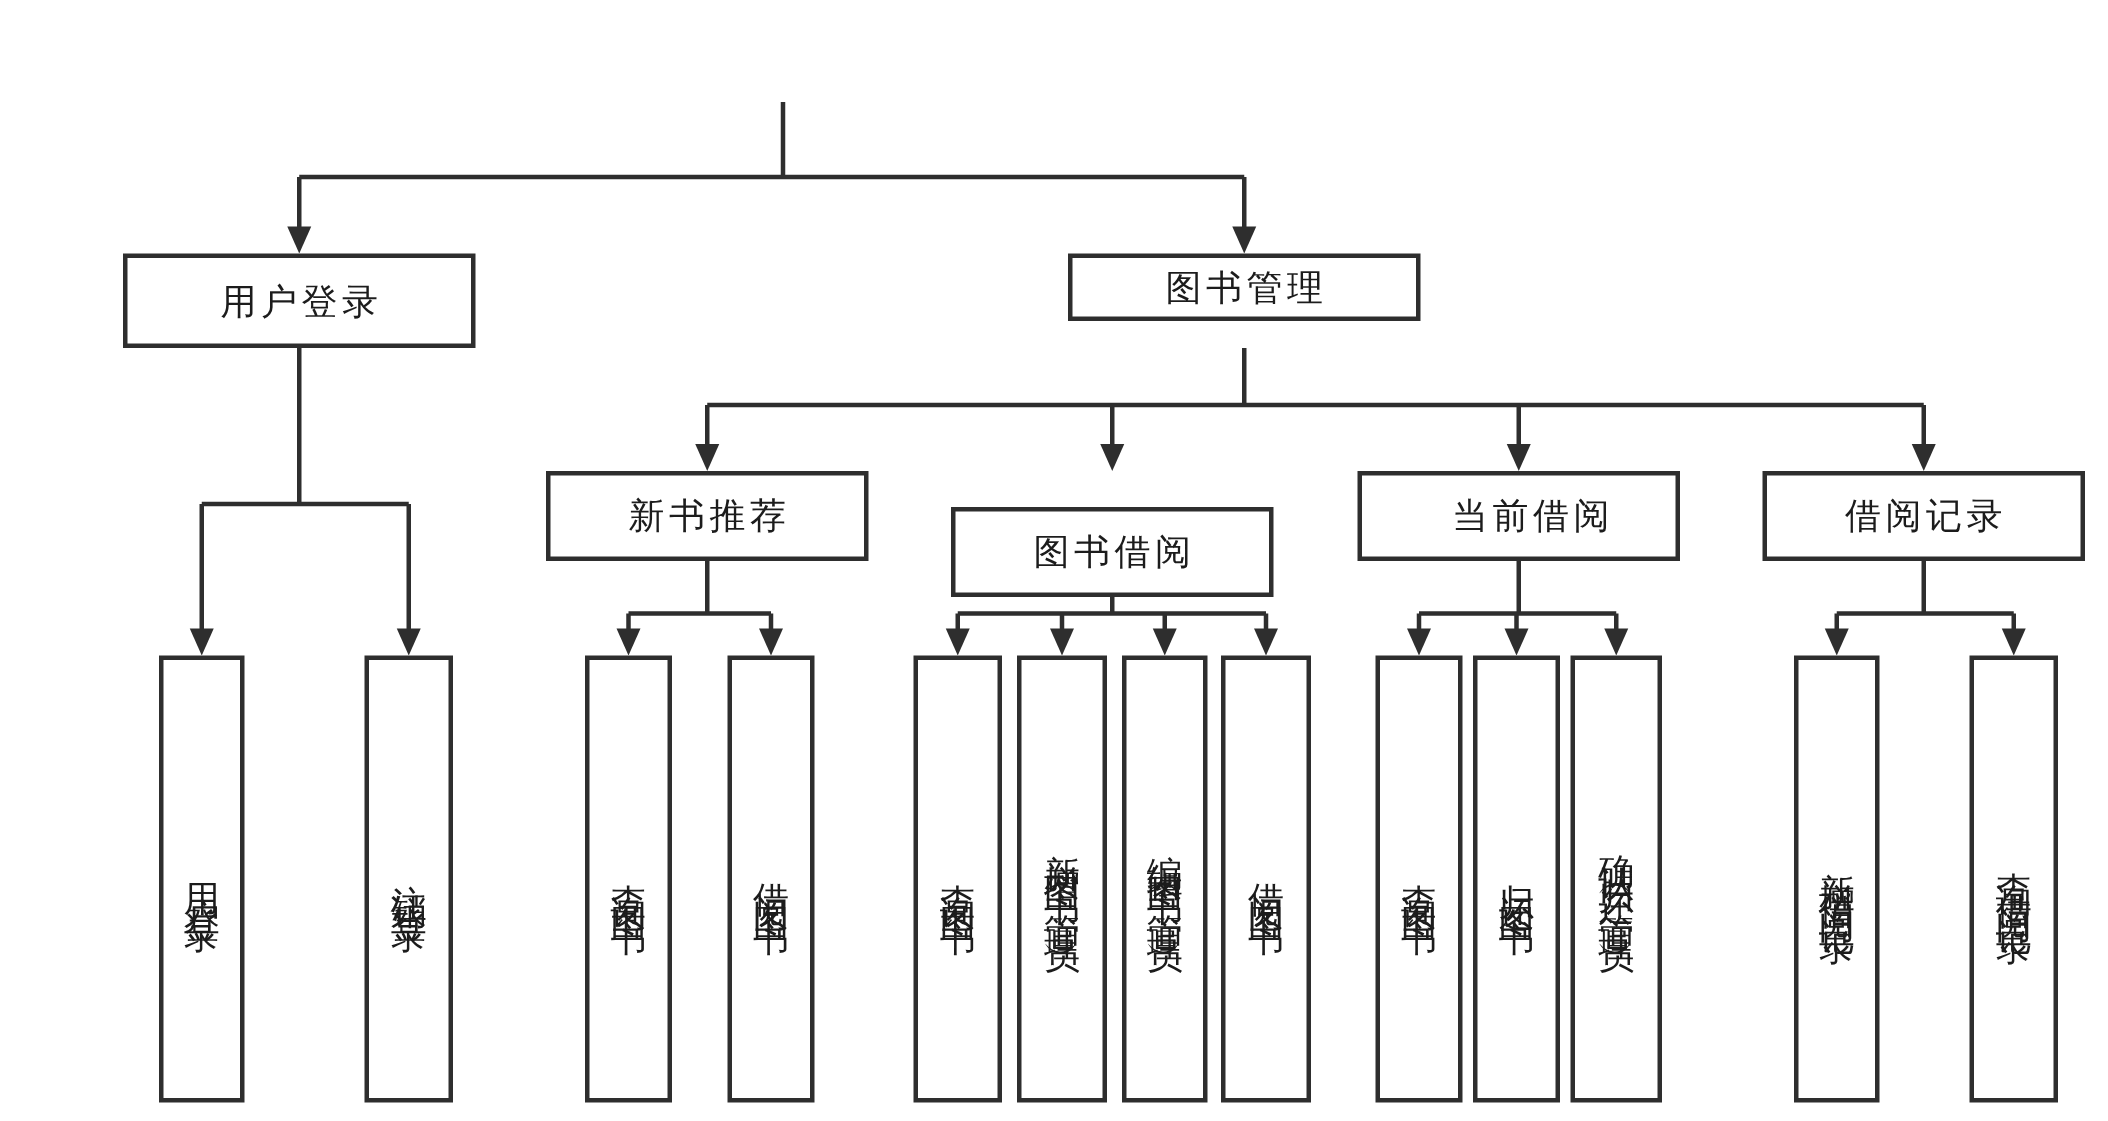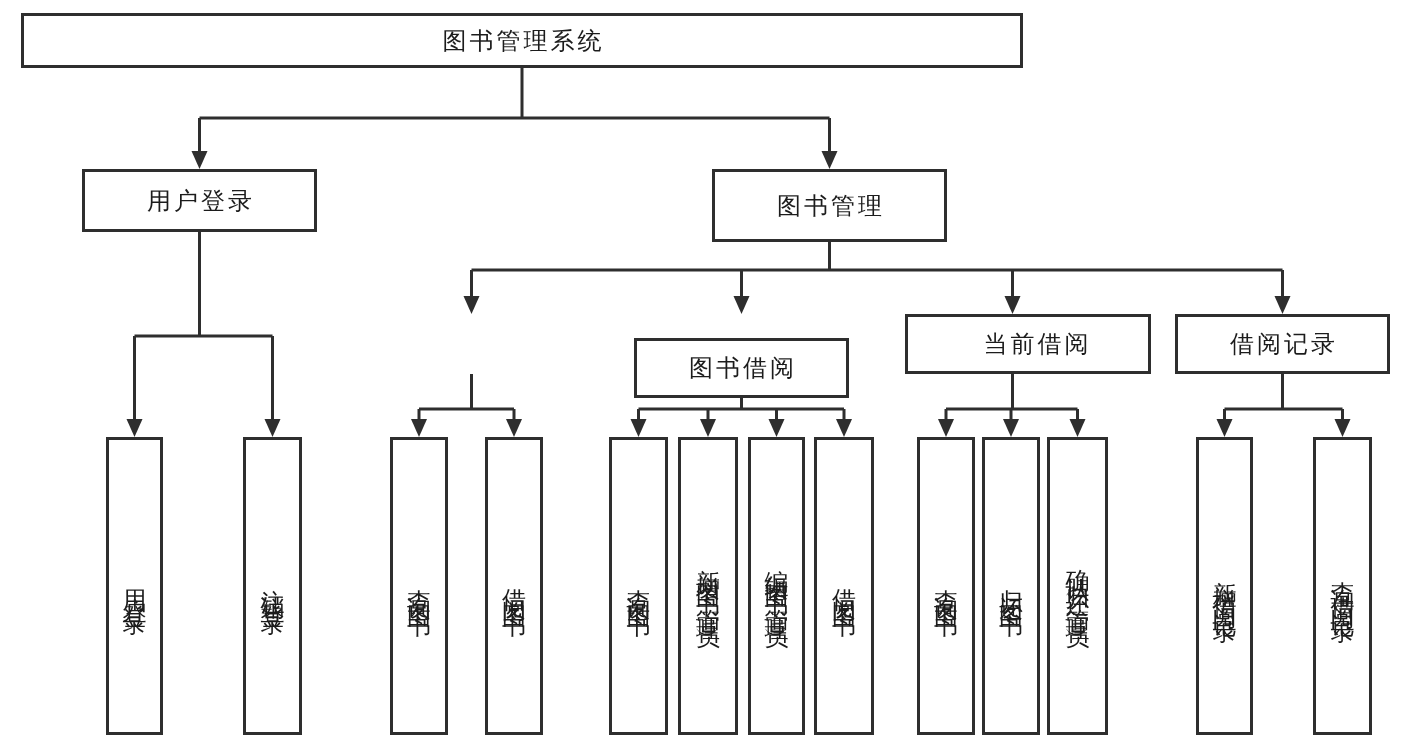--- a/index.html
+++ b/index.html
@@ -78,35 +78,35 @@
       <polygon points="768.5,419 784.5,419 776.5,437"></polygon>
       <polygon points="836,419 852,419 844,437"></polygon>
       <polygon points="938,419 954,419 946,437"></polygon>
       <polygon points="1003,419 1019,419 1011,437"></polygon>
       <polygon points="1069.5,419 1085.5,419 1077.5,437"></polygon>
       <polygon points="1216.5,419 1232.5,419 1224.5,437"></polygon>
       <polygon points="1334.5,419 1350.5,419 1342.5,437"></polygon>
     </g>
   </svg>
 
-  <div class="node h" style="left:21px;top:13px;width:1002px;height:55px;">
-    <span class="label">图书管理系统</span>
-  </div>
 
   <div class="node h" style="left:82px;top:169px;width:235px;height:63px;">
     <span class="label">用户登录</span>
   </div>
-  <div class="node h" style="left:712px;top:169px;width:235px;height:73px;">
+  <div class="node h" style="left:712px;top:169px;width:235px;height:45px;">
     <span class="label">图书管理</span>
   </div>
 
+  <div class="node h" style="left:364px;top:314px;width:215px;height:60px;">
+    <span class="label">新书推荐</span>
+  </div>
   <div class="node h" style="left:634px;top:314px;width:215px;height:60px;margin-top:24px;">
     <span class="label">图书借阅</span>
   </div>
-  <div class="node h" style="left:905px;top:314px;width:246px;height:60px;padding-left:16px;">
+  <div class="node h" style="left:905px;top:314px;width:215px;height:60px;padding-left:16px;">
     <span class="label">当前借阅</span>
   </div>
   <div class="node h" style="left:1175px;top:314px;width:215px;height:60px;">
     <span class="label">借阅记录</span>
   </div>
 
   <div class="node v" style="left:106px;top:437px;width:57px;height:298px;">
     <span class="label">用户登录</span>
   </div>
   <div class="node v" style="left:243px;top:437px;width:59px;height:298px;">

